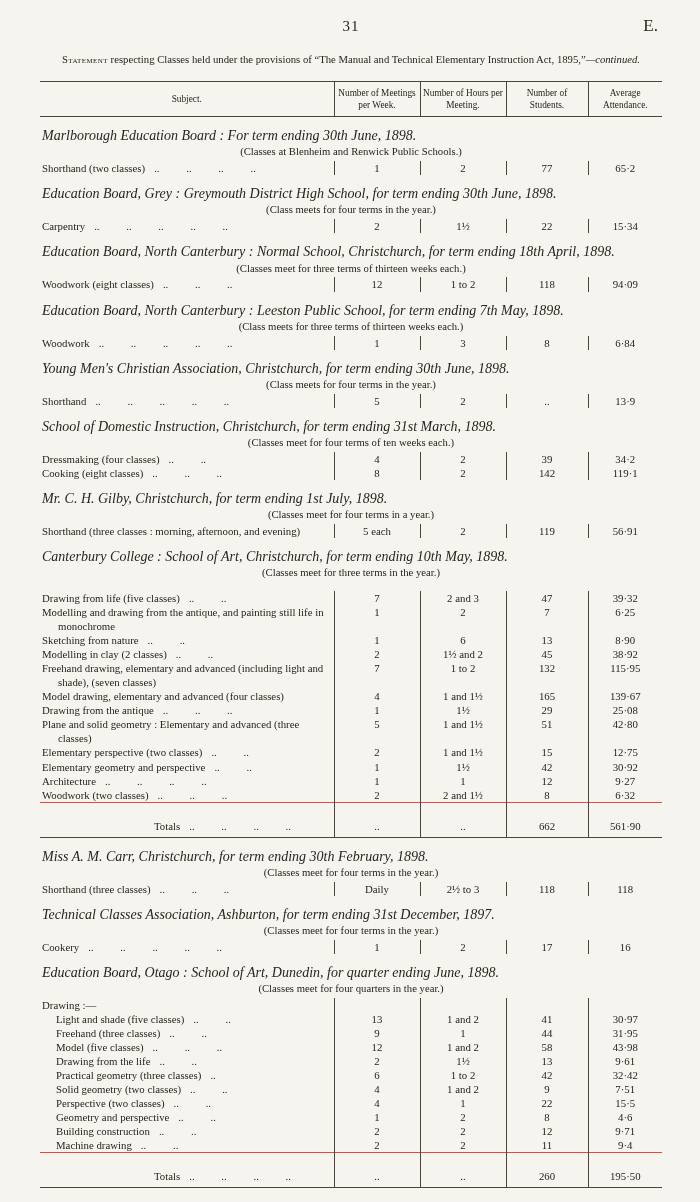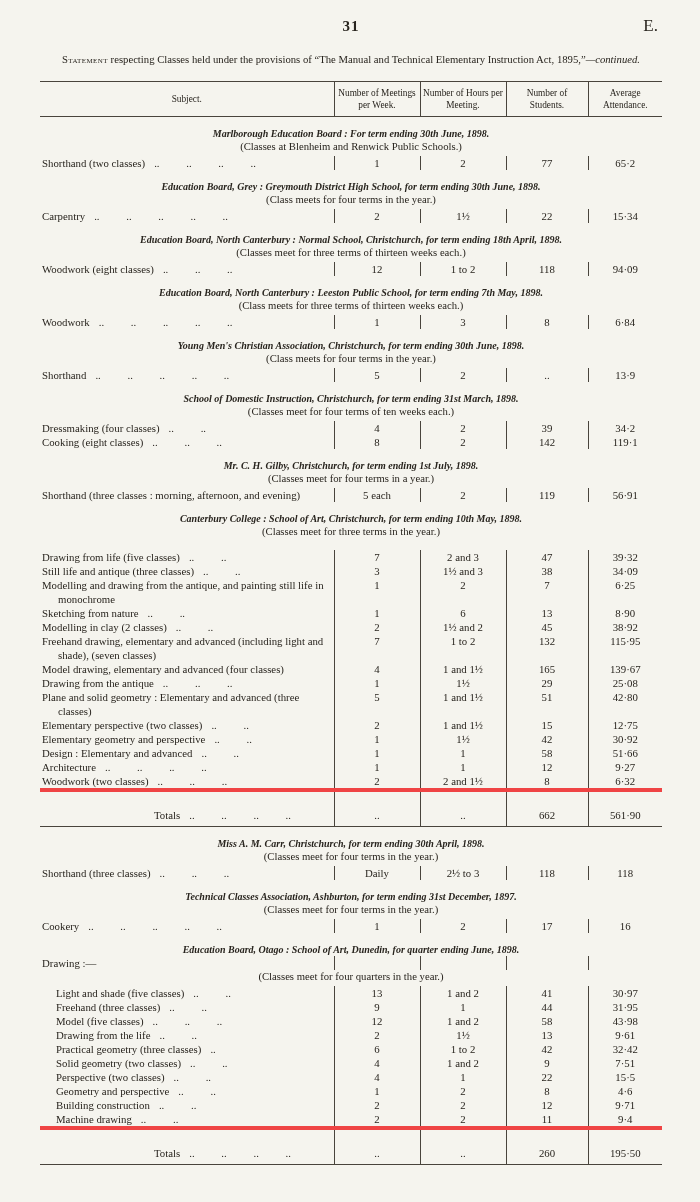--- a/index.html
+++ b/index.html
@@ -4,42 +4,42 @@
 <style>
   html, body { margin:0; padding:0; }
   body {
     width:700px; height:1202px; overflow:hidden;
     background:#f5f4ee;
     font-family:"Liberation Serif","DejaVu Serif",serif;
     color:#28241e;
   }
   .page { padding:16px 38px 0 40px; }
   .topbar { position:relative; height:26px; }
-  .page-number { text-align:center; font-size:15px; letter-spacing:1px; padding-top:2px;font-weight:bold; }
+  .page-number { text-align:center; font-size:15px; letter-spacing:1px; padding-top:2px; }
   .corner { position:absolute; right:4px; top:0; font-size:17px; }
   .heading { margin:10px 0 0 0; text-align:center; font-size:10.7px; line-height:1.4; }
   .lead { font-variant:small-caps; letter-spacing:.4px;text-align:right; }
   .ital { font-style:italic; }
 
   table.doc { border-collapse:collapse; table-layout:fixed; width:622px; margin-top:14px; font-size:10.8px; }
   thead th {
     border-top:1px solid #49443c; border-bottom:1px solid #49443c;
     font-weight:normal; font-size:9.3px; line-height:1.3;
     text-align:center; vertical-align:middle; padding:5px 2px;
   }
   thead th + th { border-left:1px solid #49443c; }
   td { vertical-align:top; padding:0 2px; line-height:1.3; }
   td.num { text-align:center; border-left:1px solid #49443c; }
-  td.section-title { text-align:center; font-style:italic; padding-top:10px; font-size:10px;font-weight:bold; }
+  td.section-title { text-align:left; font-style:italic; padding-top:10px; font-size:14px; }
   td.section-note { text-align:center; padding-bottom:2px; font-size:10.7px; }
   td.section-note.note-gap { padding-bottom:11px; }
   .subj { display:block; padding-left:16px; text-indent:-16px; }
   .subj.indent { padding-left:30px; }
   .dots { margin-left:9px; word-spacing:24px; }
-  tr.totals-row td { border-top:4px solid #ef4444; border-bottom:1px solid #49443c; padding-top:16px; padding-bottom:4px; }
+  tr.totals-row td { border-top:1px solid #ef4444; border-bottom:1px solid #49443c; padding-top:16px; padding-bottom:4px; }
   tr.totals-row .subj { padding-left:112px; text-indent:0; }
 </style>
 </head>
 <body>
 
 <div class="page">
   <div class="topbar">
     <div class="page-number">31</div>
     <div class="corner">E.</div>
   </div>
@@ -188,29 +188,20 @@
           <td class="subject-cell">
             <span class="subj">Drawing from life (five classes)<span class="dots">.. ..</span></span>
           </td>
           <td class="num">7</td>
           <td class="num">2 and 3</td>
           <td class="num">47</td>
           <td class="num">39·32</td>
         </tr>
         <tr>
           <td class="subject-cell">
-            <span class="subj">Still life and antique (three classes)<span class="dots">.. ..</span></span>
-          </td>
-          <td class="num">3</td>
-          <td class="num">1½ and 3</td>
-          <td class="num">38</td>
-          <td class="num">34·09</td>
-        </tr>
-        <tr>
-          <td class="subject-cell">
             <span class="subj">Modelling and drawing from the antique, and painting still life in monochrome</span>
           </td>
           <td class="num">1</td>
           <td class="num">2</td>
           <td class="num">7</td>
           <td class="num">6·25</td>
         </tr>
         <tr>
           <td class="subject-cell">
             <span class="subj">Sketching from nature<span class="dots">.. ..</span></span>
@@ -278,29 +269,20 @@
           <td class="subject-cell">
             <span class="subj">Elementary geometry and perspective<span class="dots">.. ..</span></span>
           </td>
           <td class="num">1</td>
           <td class="num">1½</td>
           <td class="num">42</td>
           <td class="num">30·92</td>
         </tr>
         <tr>
           <td class="subject-cell">
-            <span class="subj">Design : Elementary and advanced<span class="dots">.. ..</span></span>
-          </td>
-          <td class="num">1</td>
-          <td class="num">1</td>
-          <td class="num">58</td>
-          <td class="num">51·66</td>
-        </tr>
-        <tr>
-          <td class="subject-cell">
             <span class="subj">Architecture<span class="dots">.. .. .. ..</span></span>
           </td>
           <td class="num">1</td>
           <td class="num">1</td>
           <td class="num">12</td>
           <td class="num">9·27</td>
         </tr>
         <tr>
           <td class="subject-cell">
             <span class="subj">Woodwork (two classes)<span class="dots">.. .. ..</span></span>
@@ -313,21 +295,21 @@
         <tr class="totals-row">
           <td class="subject-cell">
             <span class="subj">Totals<span class="dots">.. .. .. ..</span></span>
           </td>
           <td class="num">..</td>
           <td class="num">..</td>
           <td class="num">662</td>
           <td class="num">561·90</td>
         </tr>
         <tr>
-          <td class="section-title" colspan="5">Miss A. M. Carr, Christchurch, for term ending 30th April, 1898.</td>
+          <td class="section-title" colspan="5">Miss A. M. Carr, Christchurch, for term ending 30th February, 1898.</td>
         </tr>
         <tr>
           <td class="section-note" colspan="5">(Classes meet for four terms in the year.)</td>
         </tr>
         <tr>
           <td class="subject-cell">
             <span class="subj">Shorthand (three classes)<span class="dots">.. .. ..</span></span>
           </td>
           <td class="num">Daily</td>
           <td class="num">2½ to 3</td>
@@ -346,30 +328,30 @@
           </td>
           <td class="num">1</td>
           <td class="num">2</td>
           <td class="num">17</td>
           <td class="num">16</td>
         </tr>
         <tr>
           <td class="section-title" colspan="5">Education Board, Otago : School of Art, Dunedin, for quarter ending June, 1898.</td>
         </tr>
         <tr>
+          <td class="section-note" colspan="5">(Classes meet for four quarters in the year.)</td>
+        </tr>
+        <tr>
           <td class="subject-cell">
             <span class="subj">Drawing :—</span>
           </td>
           <td class="num"></td>
           <td class="num"></td>
           <td class="num"></td>
           <td class="num"></td>
-        </tr>
-        <tr>
-          <td class="section-note" colspan="5">(Classes meet for four quarters in the year.)</td>
         </tr>
         <tr>
           <td class="subject-cell">
             <span class="subj indent">Light and shade (five classes)<span class="dots">.. ..</span></span>
           </td>
           <td class="num">13</td>
           <td class="num">1 and 2</td>
           <td class="num">41</td>
           <td class="num">30·97</td>
         </tr>

